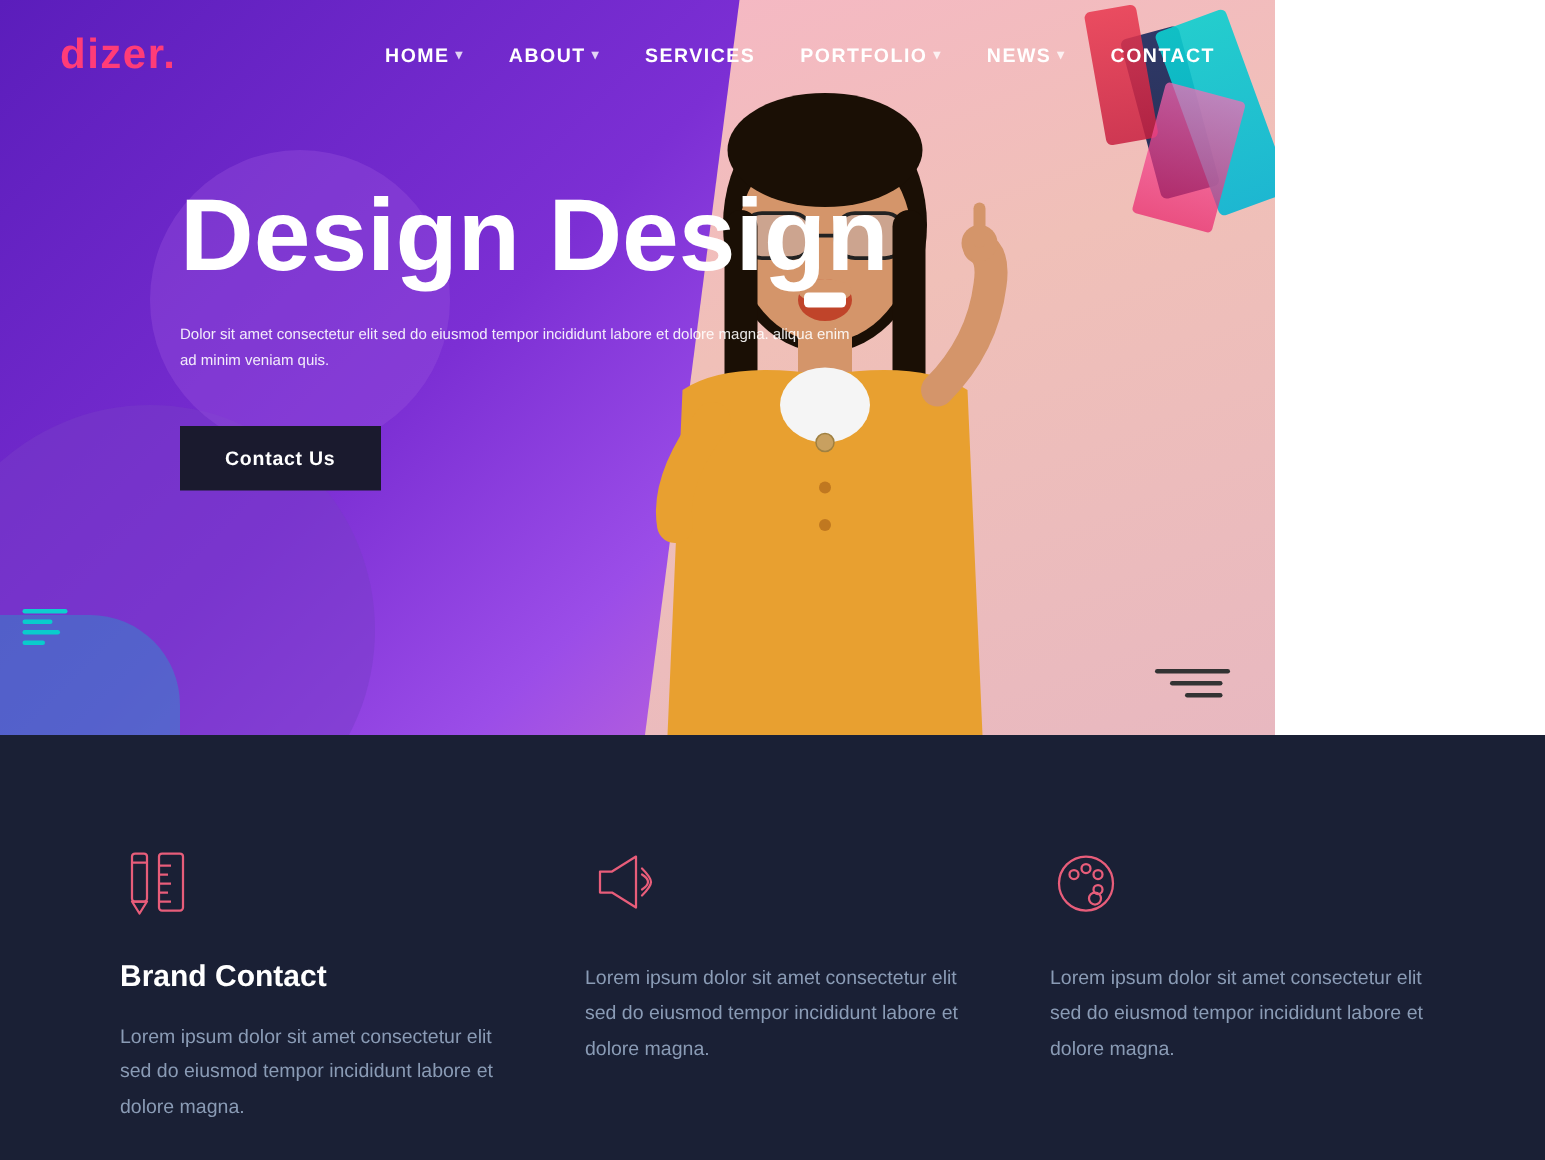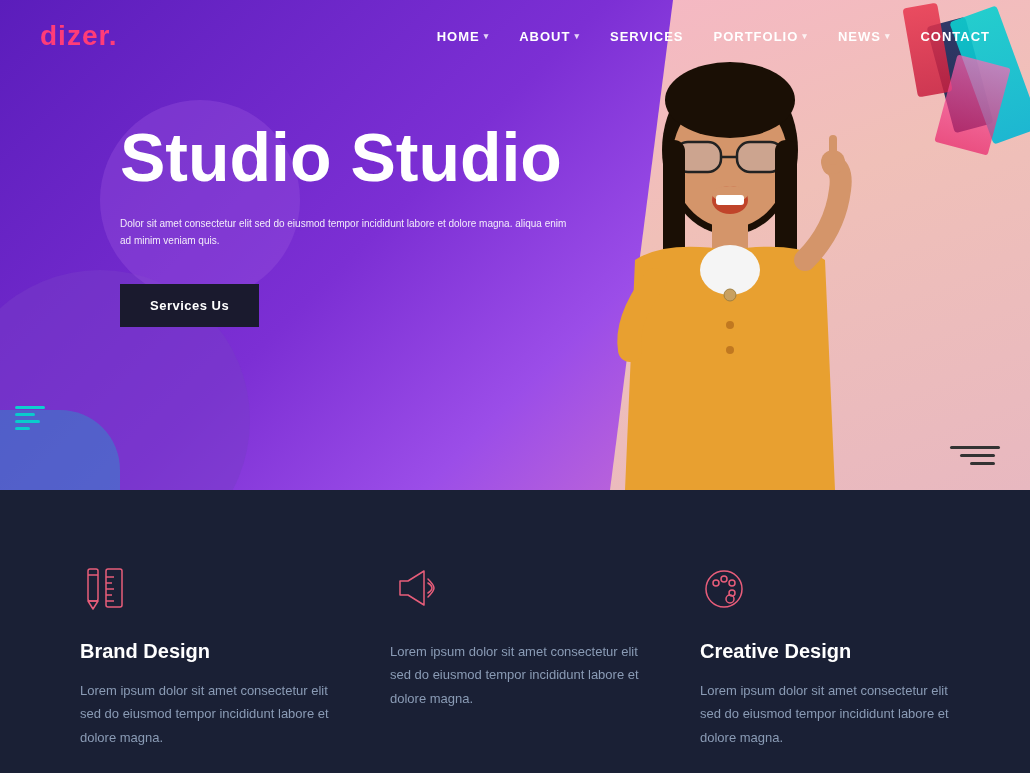--- a/index.html
+++ b/index.html
@@ -42,21 +42,21 @@
       text-align: right;
     }
     nav a .chevron {
       font-size: 9px;
       opacity: 0.8;
     }
 
     
     .hero {
       position: relative;
-      width: 1030px;
+      width: 850px;
       height: 490px;
       overflow: hidden;
     }
     .hero-bg {
       position: absolute;
       inset: 0;
       background: linear-gradient(135deg, #5b1dbb 0%, #7c2fd4 40%, #9b4de8 60%, #c86dd4 80%);
     }
     
     .blob1 {
@@ -308,23 +308,23 @@
           <span>NEWS</span>
           <span class="chevron">▾</span>
         </a>
         <a href="#">
           <span>CONTACT</span>
         </a>
       </nav>
     </header>
 
     <div class="hero-content">
-      <h1 class="hero-title">Studio Studio</h1>
+      <h1 class="hero-title">Design Design</h1>
       <p class="hero-subtitle">Dolor sit amet consectetur elit sed do eiusmod tempor incididunt labore et dolore magna. aliqua enim ad minim veniam quis.</p>
-      <a href="#" class="btn-contact">Services Us</a>
+      <a href="#" class="btn-contact">Contact Us</a>
     </div>
 
     <div class="hero-person">
       <svg width="290" height="430" viewBox="0 0 290 430">
 
         <ellipse cx="145" cy="90" rx="68" ry="85" fill="#1a0f05"></ellipse>
 
         <ellipse cx="145" cy="100" rx="58" ry="68" fill="#d4956a"></ellipse>
 
         <rect x="90" y="82" width="46" height="30" rx="13" ry="13" fill="rgba(180,210,255,0.25)" stroke="#222" stroke-width="2.5"></rect>
@@ -375,21 +375,21 @@
           <line x1="8" y1="12" x2="18" y2="12" stroke="#e85d7a" stroke-width="1.5"></line>
 
           <rect x="26" y="6" width="16" height="38" rx="2" stroke="#e85d7a" stroke-width="1.5"></rect>
           <line x1="26" y1="14" x2="34" y2="14" stroke="#e85d7a" stroke-width="1.5"></line>
           <line x1="26" y1="20" x2="32" y2="20" stroke="#e85d7a" stroke-width="1.5"></line>
           <line x1="26" y1="26" x2="34" y2="26" stroke="#e85d7a" stroke-width="1.5"></line>
           <line x1="26" y1="32" x2="32" y2="32" stroke="#e85d7a" stroke-width="1.5"></line>
           <line x1="26" y1="38" x2="34" y2="38" stroke="#e85d7a" stroke-width="1.5"></line>
         </svg>
       </div>
-      <h3 class="service-title">Brand Design</h3>
+      <h3 class="service-title">Brand Contact</h3>
       <p class="service-desc">Lorem ipsum dolor sit amet consectetur elit sed do eiusmod tempor incididunt labore et dolore magna.</p>
     </div>
 
     <div class="service-card">
       <div class="service-icon">
         <svg viewBox="0 0 50 50">
 
           <path d="M10 18 L10 32 L18 32 L34 42 L34 8 L18 18 Z" stroke="#e85d7a" stroke-width="1.5" stroke-linejoin="round"></path>
 
           <path d="M38 16 Q44 22 44 25 Q44 28 38 34" stroke="#e85d7a" stroke-width="1.5" fill="none" stroke-linecap="round"></path>
@@ -406,18 +406,17 @@
           <circle cx="24" cy="26" r="18" stroke="#e85d7a" stroke-width="1.5"></circle>
 
           <circle cx="16" cy="20" r="3" stroke="#e85d7a" stroke-width="1.5"></circle>
           <circle cx="24" cy="16" r="3" stroke="#e85d7a" stroke-width="1.5"></circle>
           <circle cx="32" cy="20" r="3" stroke="#e85d7a" stroke-width="1.5"></circle>
           <circle cx="32" cy="30" r="3" stroke="#e85d7a" stroke-width="1.5"></circle>
 
           <circle cx="30" cy="36" r="4" stroke="#e85d7a" stroke-width="1.5"></circle>
         </svg>
       </div>
-      <h3 class="service-title">Creative Design</h3>
       <p class="service-desc">Lorem ipsum dolor sit amet consectetur elit sed do eiusmod tempor incididunt labore et dolore magna.</p>
     </div>
   </div>
 
 </div>
 
 </body></html>

